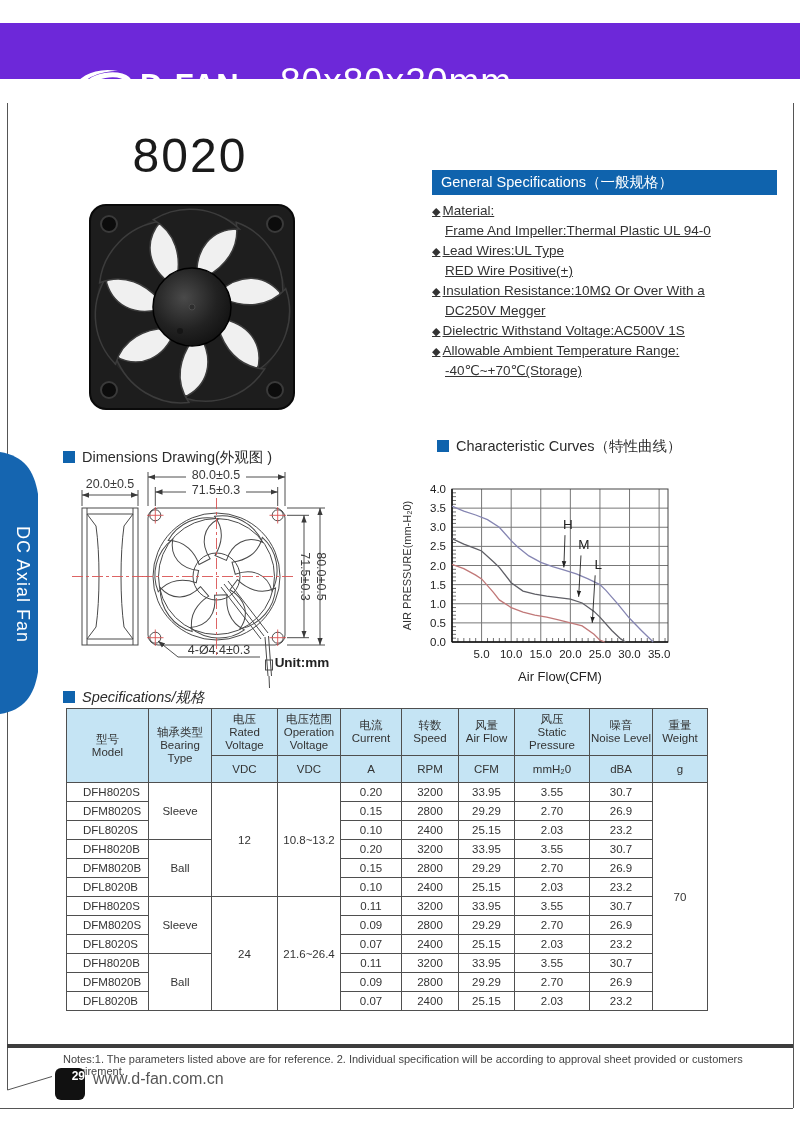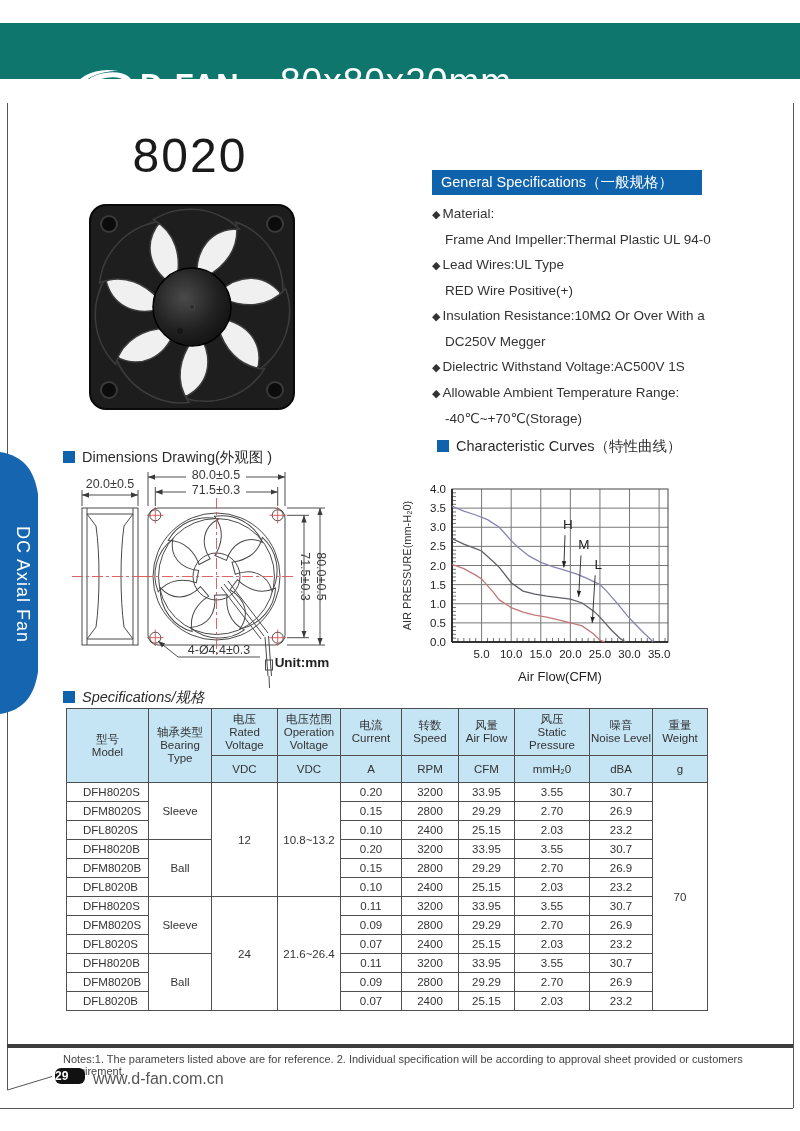--- a/index.html
+++ b/index.html
@@ -1,44 +1,44 @@
 <!DOCTYPE html>
 <html><head>
 <meta charset="utf-8">
 <style>
   * { margin:0; padding:0; box-sizing:border-box; }
   html,body { background:#fff; }
   body { font-family:"Liberation Sans","DejaVu Sans",sans-serif; color:#333; }
   .page { position:relative; width:800px; height:1131px; background:#fff; overflow:hidden; }
 
   
-  .header-bar { position:absolute; left:0; top:23px; width:800px; height:56px; background:#0f766e;padding-left:12px; }
+  .header-bar { position:absolute; left:0; top:23px; width:800px; height:56px; background:#6d28d9;padding-left:12px; }
   .logo-wrap { position:absolute; left:70px; top:40px; }
   .brand { position:absolute; left:140px; top:45px; font-size:31px; font-weight:bold; color:#fff; letter-spacing:1px; }
   .size-title { position:absolute; left:280px; top:38px; font-size:37px; font-weight:400; color:#fff; letter-spacing:1px; }
   .subtitle { position:absolute; left:504px; top:53px; font-size:21px; font-weight:bold; color:#fff; }
 
   
   .frame-svg { position:absolute; left:0; top:0; width:800px; height:1131px; pointer-events:none; }
 
   
   .side-tab { position:absolute; left:0; top:452px; width:46px; height:262px; }
   .side-tab-label { position:absolute; left:-88px; top:122px; width:220px; text-align:center;
     transform:rotate(90deg); color:#fff; font-size:18px; letter-spacing:1px; }
 
   
   .model-title { position:absolute; left:95px; top:128px; width:190px; text-align:center;
     font-size:48px; font-weight:400; color:#1a1a1a; letter-spacing:2px; }
   .fan-photo { position:absolute; left:88px; top:203px; }
 
   
-  .gs-bar { position:absolute; left:432px; top:170px; width:270px; height:25px; background:#0f63ad;
+  .gs-bar { position:absolute; left:432px; top:170px; width:345px; height:25px; background:#0f63ad;
     color:#fff; font-size:14.5px; line-height:25px; padding-left:9px; }
   .gs-list { position:absolute; left:432px; top:201px; width:300px; font-size:13.5px; color:#333; }
-  .gs-line { line-height:25px; white-space:nowrap; }
+  .gs-line { line-height:20px; white-space:nowrap;text-decoration:underline; }
   .gs-line .diamond { font-size:11px; margin-right:2px; color:#333; }
   .gs-line.cont { padding-left:13px; }
 
   
   .section-head { position:absolute; font-size:14.5px; color:#2b2b2b; }
   .section-head .sq { display:inline-block; width:12px; height:12px; background:#0f63ad; margin-right:7px;
     vertical-align:-1px; }
   .sh-dim { left:63px; top:448px; }
   .sh-curve { left:437px; top:437px; }
   .sh-spec { left:63px; top:688px;font-style:italic; }
@@ -54,22 +54,22 @@
   .spec-table .hrow1 th { height:47px; }
   .spec-table .hrow2 th { height:27px; }
   .spec-table tbody td { height:19px; padding:0; }
   .spec-table td.model-cell { text-align:left; padding-left:16px; }
   .th-zh { display:block; font-size:11.5px; line-height:13px; }
   .th-en { display:block; font-size:11.5px; line-height:13px; }
 
   
   .footer-bar { position:absolute; left:7px; top:1044px; width:786px; height:4px; background:#3d3d3d; }
   .notes { position:absolute; left:63px; top:1053px; width:700px; font-size:11px; color:#444; }
-  .page-no { position:absolute; left:55px; top:1068px; width:30px; height:16px; background:#111;
-    color:#fff; font-size:12px; font-weight:bold; text-align:left; line-height:16px;border-radius:6px; }
+  .page-no { position:absolute; left:55px; top:1068px; width:30px; height:32px; background:#111;
+    color:#fff; font-size:12px; font-weight:bold; text-align:right; line-height:16px;border-radius:6px; }
   .website { position:absolute; left:93px; top:1070px; font-size:16px; color:#555; }
 
   svg text { font-family:"Liberation Sans","DejaVu Sans",sans-serif; }
 </style>
 </head>
 <body>
 
 <div class="page">
 
   <svg class="frame-svg">

